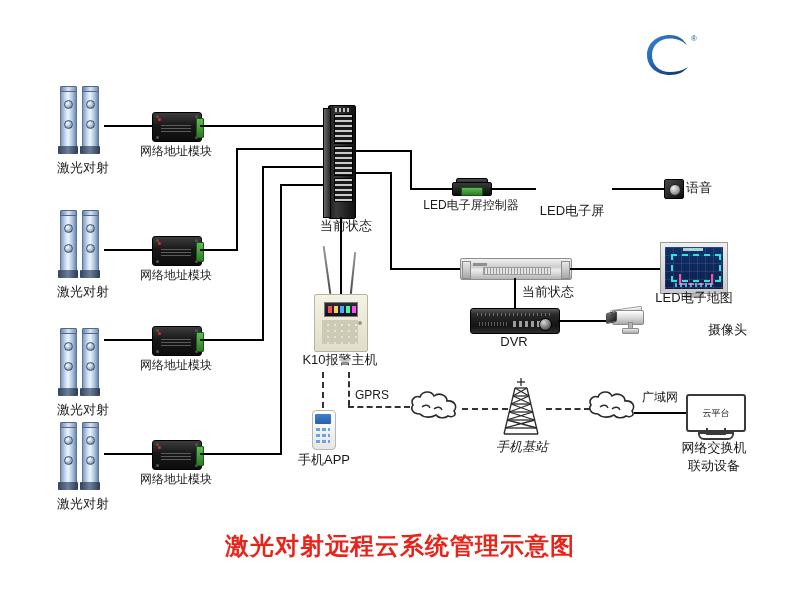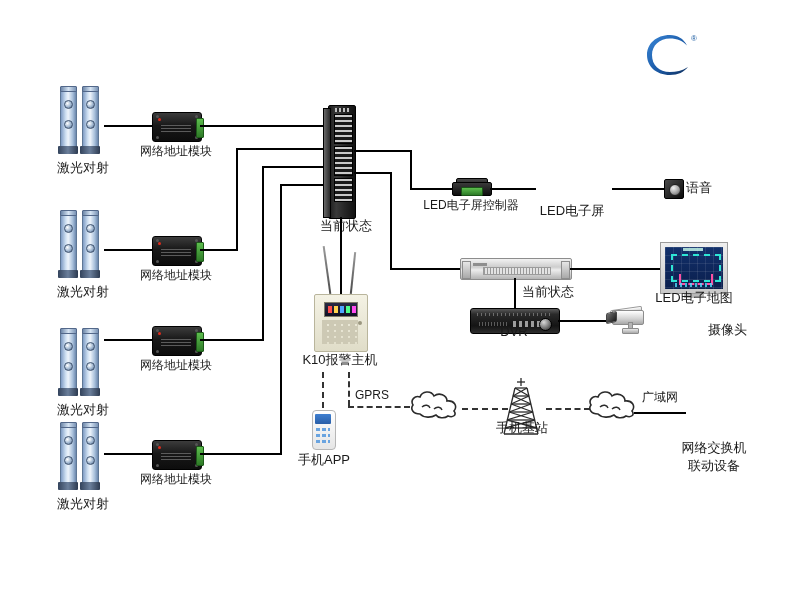--- a/index.html
+++ b/index.html
@@ -395,21 +395,21 @@
   </div>
   <div class="map-stand" style="position:absolute;left:684px;top:294px;width:20px;height:4px;background:#b9b9b9;"></div>
   <div class="lbl lbl-cn" style="left:640px;top:290px;width:108px;">LED电子地图</div>
 
   <div class="dvr" style="left:470px;top:308px;">
     <div class="strip"></div>
       <div class="txt"></div>
       <div class="btns"></div>
       <div class="knob"></div>
   </div>
-  <div class="lbl lbl-cn" style="left:492px;top:324px;width:44px;">DVR</div>
+  <div class="lbl lbl-cn" style="left:492px;top:334px;width:44px;">DVR</div>
 
   <div class="wire h" style="left:558px;top:320px;width:48px;"></div>
 
   <div class="cam" style="left:606px;top:308px;">
     <div class="sun"></div>
       <div class="body"></div>
       <div class="lens"></div>
     <div class="stem"></div>
       <div class="foot"></div>
   </div>
@@ -471,34 +471,42 @@
         <path d="M7 52 L39 52"></path>
           <path d="M6 58 L40 58"></path>
         <path d="M17 12 L31 20 M29 12 L15 20"></path>
         <path d="M15 20 L33 28 M31 20 L13 28"></path>
         <path d="M13 28 L35 36 M33 28 L11 36"></path>
         <path d="M11 36 L37 44 M35 36 L9 44"></path>
         <path d="M9 44 L39 52 M37 44 L7 52"></path>
       </g>
     </svg>
   </div>
-  <div class="lbl lbl-cn" style="left:480px;top:420px;width:84px;">手机基站</div>
+  <div class="lbl lbl-cn" style="left:480px;top:439px;width:84px;font-style:italic;">手机基站</div>
 
   <div class="dash h" style="left:546px;top:408px;width:44px;"></div>
 
   <div class="cloud" style="left:586px;top:388px;">
     <svg width="56" height="32" viewBox="0 0 56 32" aria-hidden="true">
       <path d="M12 26 C5 26 2 21 5 17 C2 12 7 7 12 9 C14 3 23 2 26 8
                C31 4 39 7 39 13 C46 12 50 18 46 23 C49 27 45 30 40 28
                C36 31 30 30 28 27 C23 30 16 30 12 26 Z" fill="none" stroke="#2b2b2b" stroke-width="1.6"></path>
       <path d="M14 19 C17 16 21 17 22 20" fill="none" stroke="#2b2b2b" stroke-width="1.4"></path>
       <path d="M26 21 C29 18 33 19 34 22" fill="none" stroke="#2b2b2b" stroke-width="1.4"></path>
     </svg>
   </div>
 
   <div class="wire h" style="left:634px;top:412px;width:52px;"></div>
   <div class="lbl lbl-sm" style="left:632px;top:390px;width:56px;">广域网</div>
 
+  <div class="cmon" style="left:686px;top:394px;">
+    <div class="sc">
+        <span>云平台</span>
+      </div>
+    <div class="nk"></div>
+    <div class="ft"></div>
+  </div>
   <div class="lbl lbl-cn" style="left:654px;top:440px;width:120px;">网络交换机</div>
   <div class="lbl lbl-cn" style="left:654px;top:458px;width:120px;">联动设备</div>
 
+  <div class="title" style="top:530px;">激光对射远程云系统管理示意图</div>
 
 </div>
 
 </body></html>

